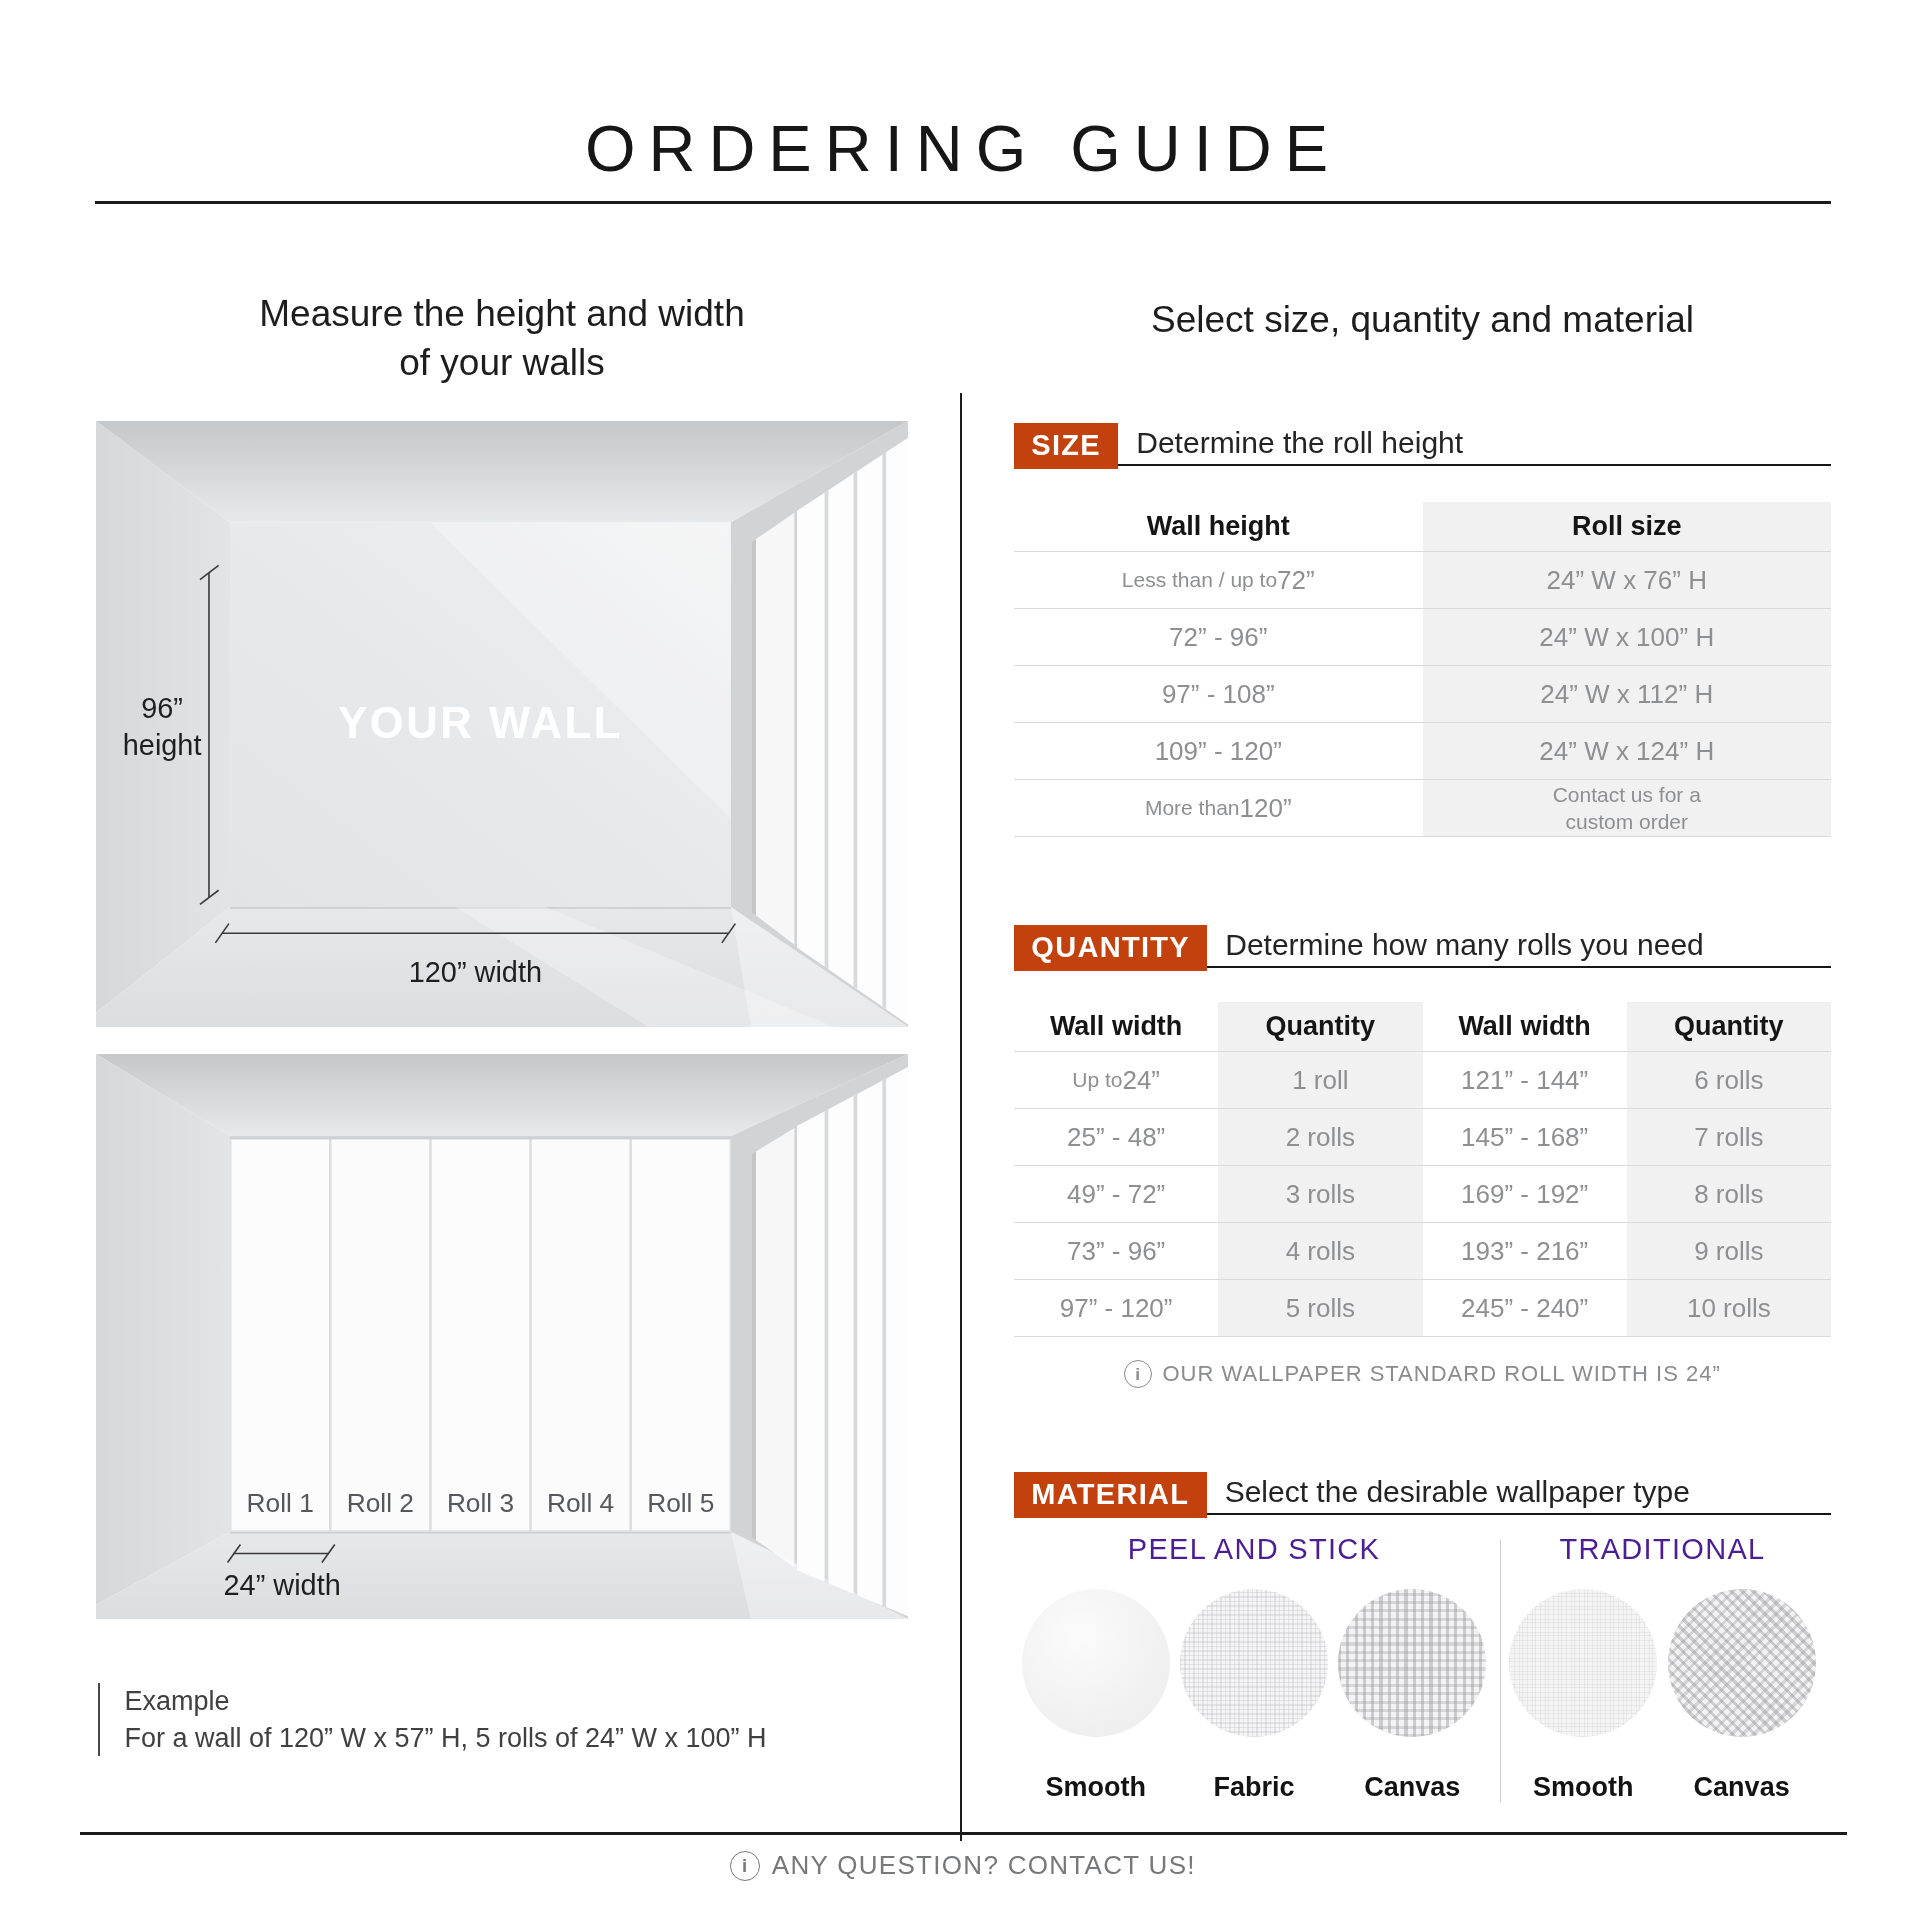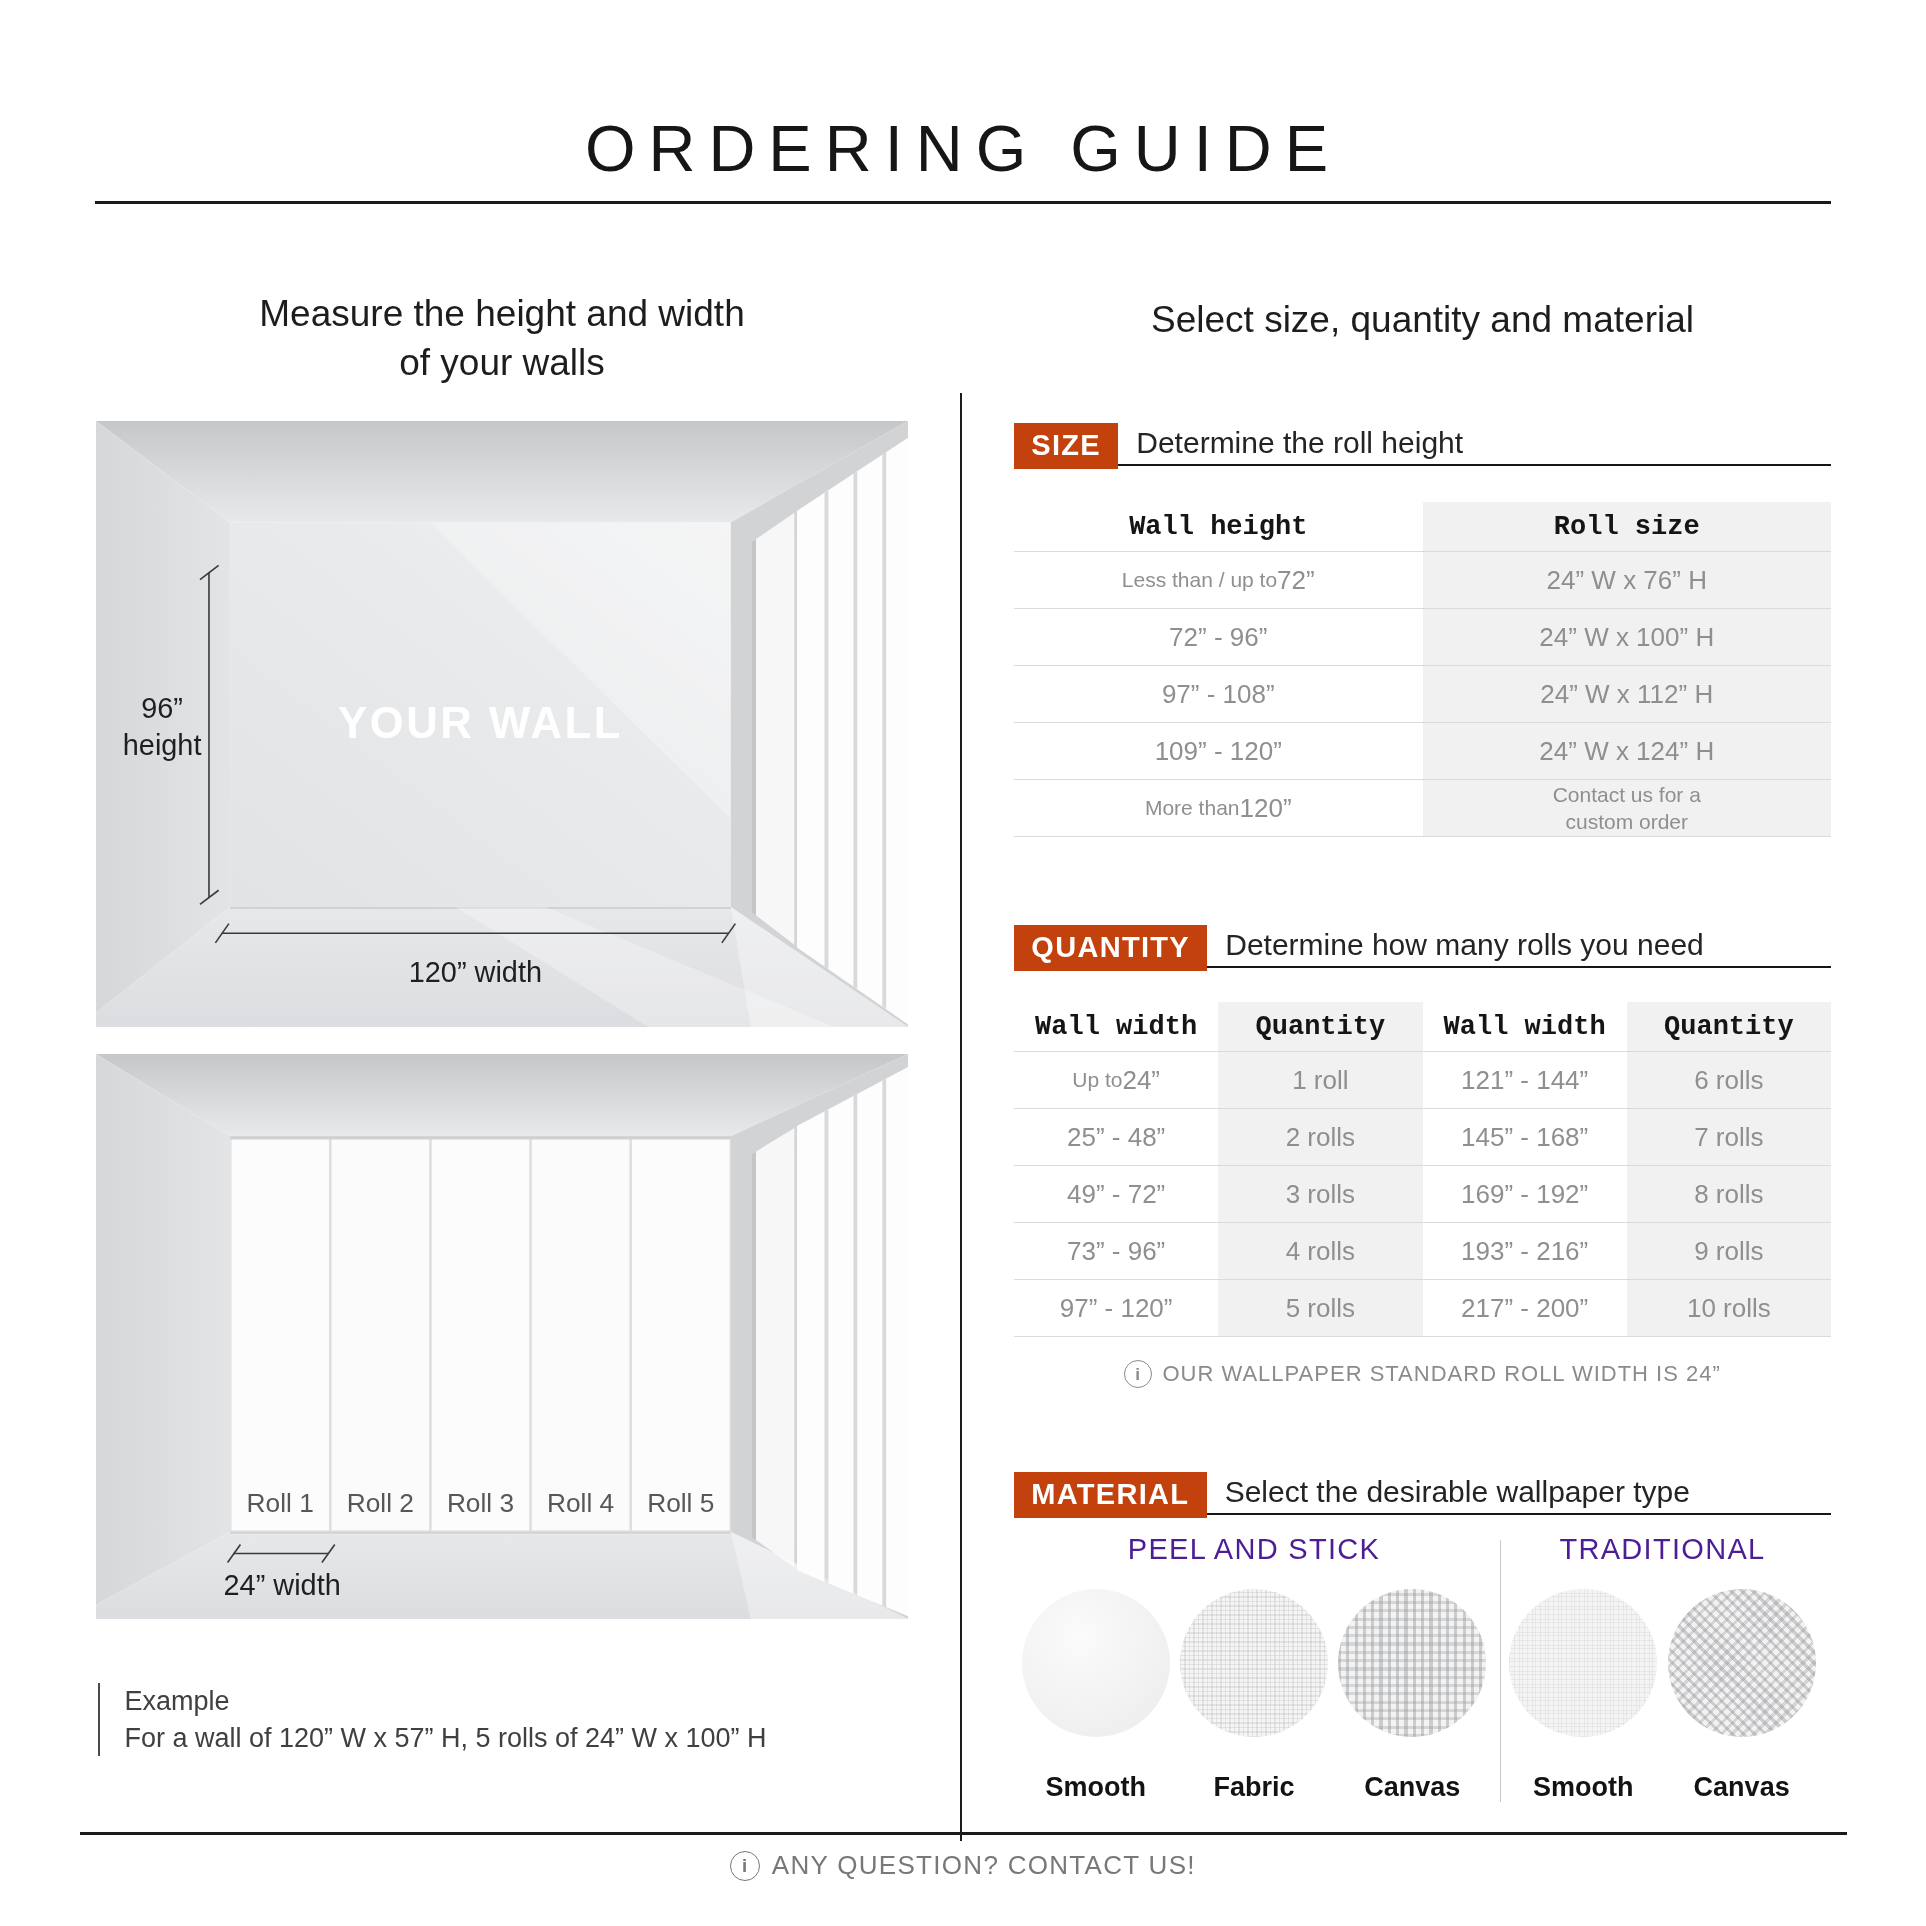--- a/index.html
+++ b/index.html
@@ -63,21 +63,21 @@
   .tbl { position:absolute; left:1014px; width:817px; border-bottom:1.3px solid #dadada; }
   .size-tbl { top:502px; }
   .qty-tbl  { top:1002px; }
   .tr { display:flex; }
   .tr.head { height:49px; }
   .tr.row  { height:56px; border-top:1.3px solid #dadada; }
   .td {
     display:flex; align-items:center; justify-content:center;
     text-align:center; color:#8e8f91; font-size:26px;
   }
-  .tr.head .td { color:#151515; font-weight:700; font-size:27px;font-family:Liberation Mono, monospace; }
+  .tr.head .td { color:#151515; font-weight:700; font-size:27px; }
   .w50 { width:50%; }
   .w25 { width:25%; }
   .shaded { background:#f1f1f2; }
   .sm { font-size:21px; }
   .two-line { font-size:21px; line-height:1.3;text-align:center; }
 
   
   .note {
     position:absolute; left:1014px; top:1360px; width:817px;
     text-align:center; font-size:22px; letter-spacing:1px; color:#8a8b8d;
@@ -349,21 +349,21 @@
     </div>
     <div class="td w25 shaded">4 rolls</div>
     <div class="td w25">193” - 216”</div>
     <div class="td w25 shaded">9 rolls</div>
   </div>
   <div class="tr row">
     <div class="td w25">
       <span>97” - 120”</span>
     </div>
     <div class="td w25 shaded">5 rolls</div>
-    <div class="td w25">217” - 200”</div>
+    <div class="td w25">245” - 240”</div>
     <div class="td w25 shaded">10 rolls</div>
   </div>
 </div>
 
 <div class="note">
   <span class="info-icon">i</span>
   <span>OUR WALLPAPER STANDARD ROLL WIDTH IS 24”</span>
 </div>
 
 <div class="sec-head material-head">

